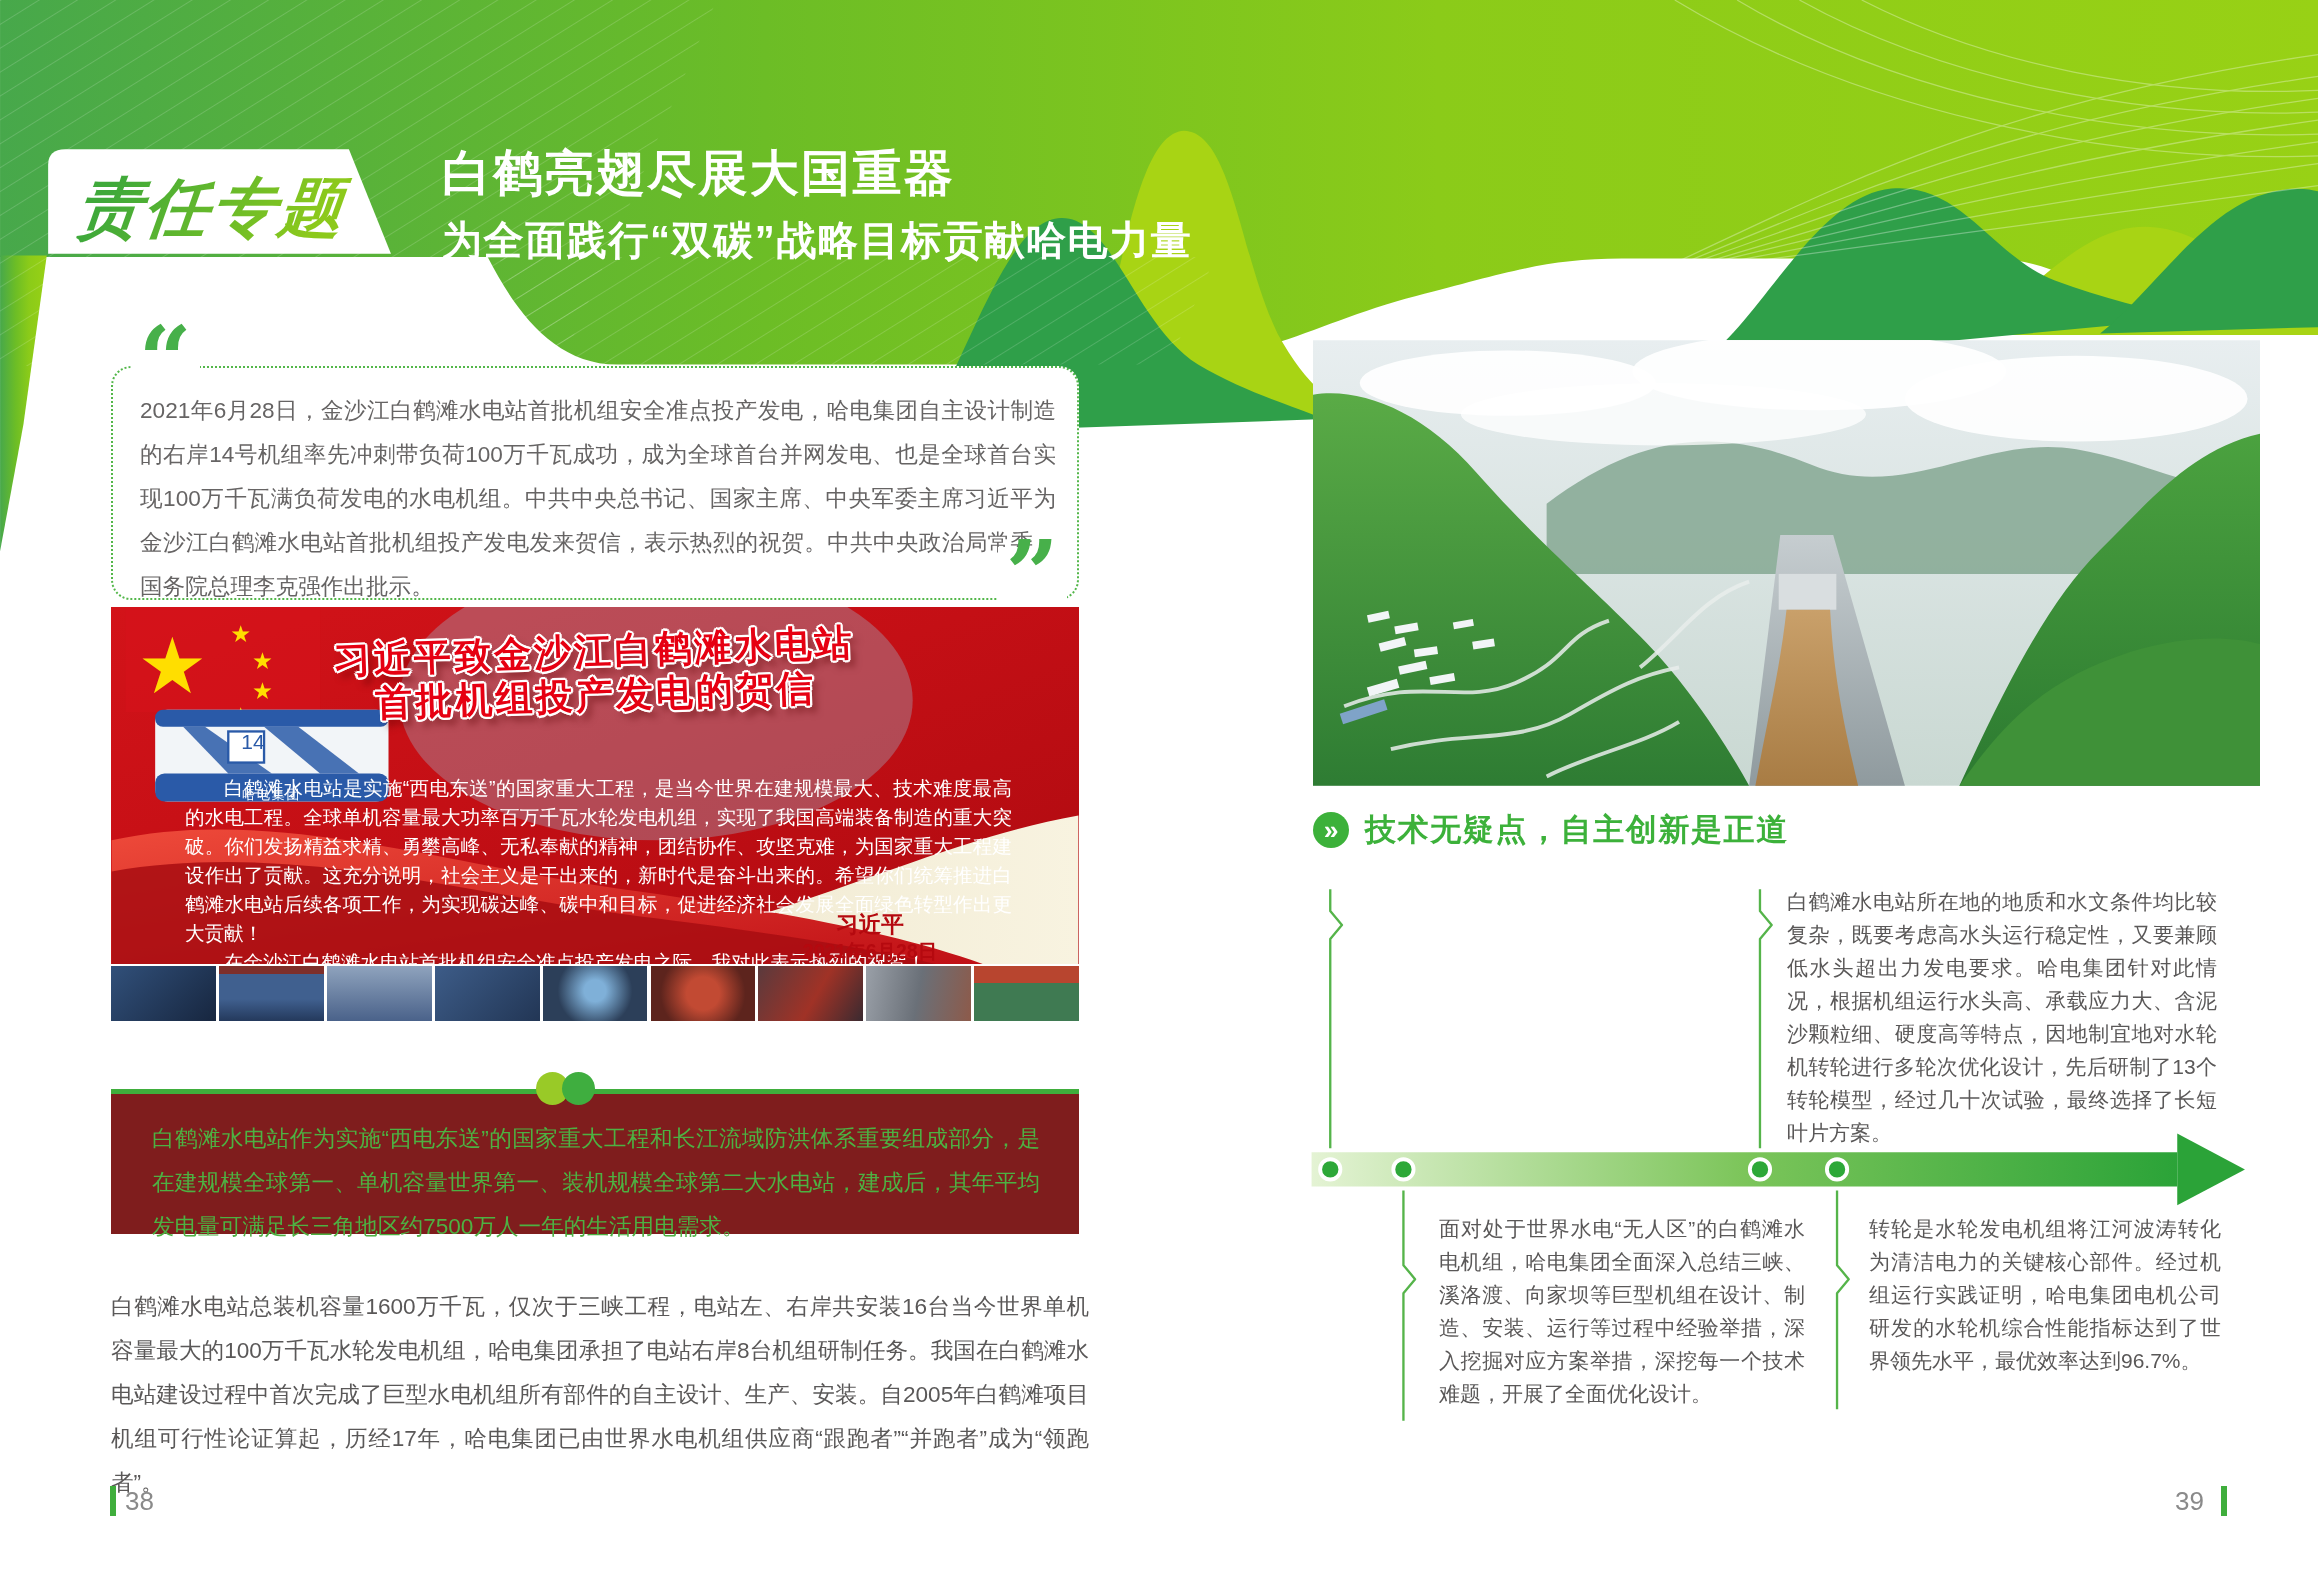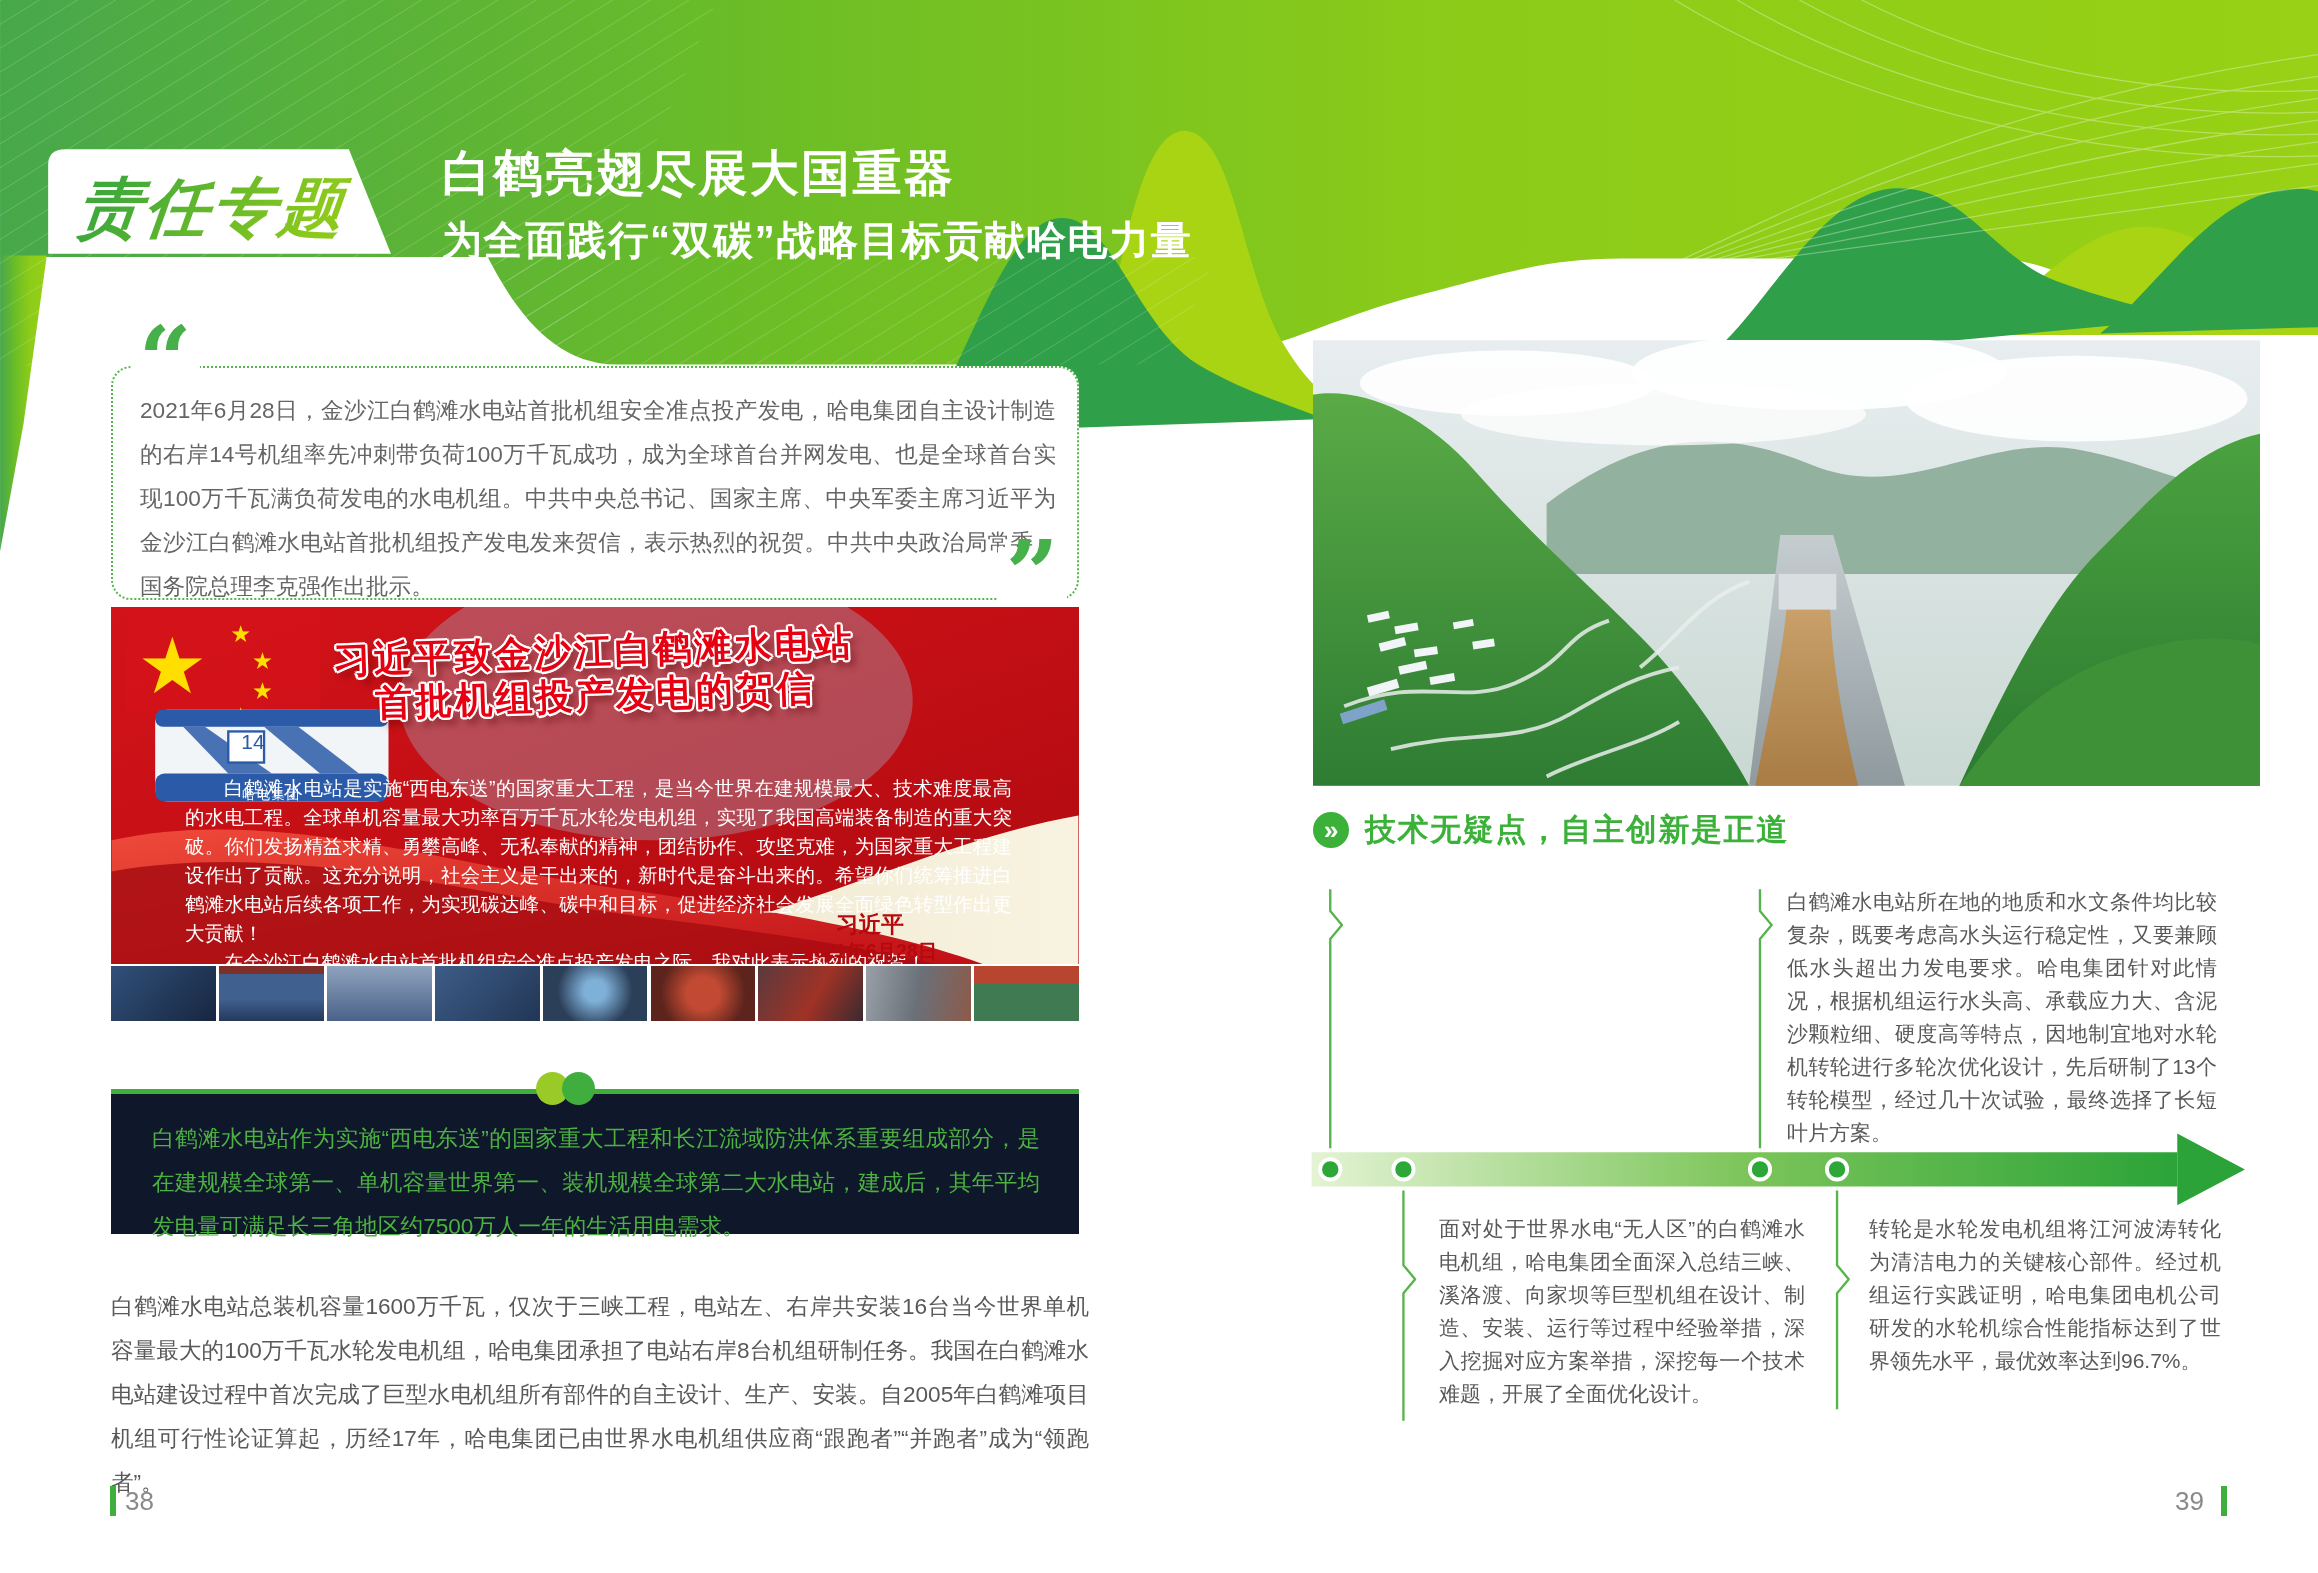--- a/index.html
+++ b/index.html
@@ -89,21 +89,21 @@
   .tile:nth-child(4){background:linear-gradient(135deg,#3d5c88,#223655);}
   .tile:nth-child(5){background:radial-gradient(circle at 50% 45%,#7fb0d8 0 18%,#2c3f59 62%);}
   .tile:nth-child(6){background:radial-gradient(circle at 50% 50%,#c24a33 0 28%,#5d241d 72%);}
   .tile:nth-child(7){background:linear-gradient(120deg,#5a3a3d,#a03226 55%,#3a2a30);}
   .tile:nth-child(8){background:linear-gradient(100deg,#9aa0a8,#6a7078 50%,#8d5a4a);}
   .tile:nth-child(9){background:linear-gradient(180deg,#b8452f 0 30%,#3f7a52 30%);}
 
   
   .callout{
     position:absolute;left:111px;top:1089px;width:968px;height:145px;box-sizing:border-box;
-    background:#0f172a;border-top:5.5px solid #3fae3c;
+    background:#7f1d1d;border-top:5.5px solid #3fae3c;
   }
   .callout-text{
     position:absolute;left:41px;top:23.4px;width:888px;
     font-size:22.6px;line-height:44px;color:#4db142;text-align:justify;
   }
   .leaf{position:absolute;width:33px;height:33px;border-radius:50%;z-index:2;}
   .leaf-1{left:536px;top:1072px;background:#99ca27;}
   .leaf-2{left:562px;top:1072px;background:#3fae3f;}
 
   

